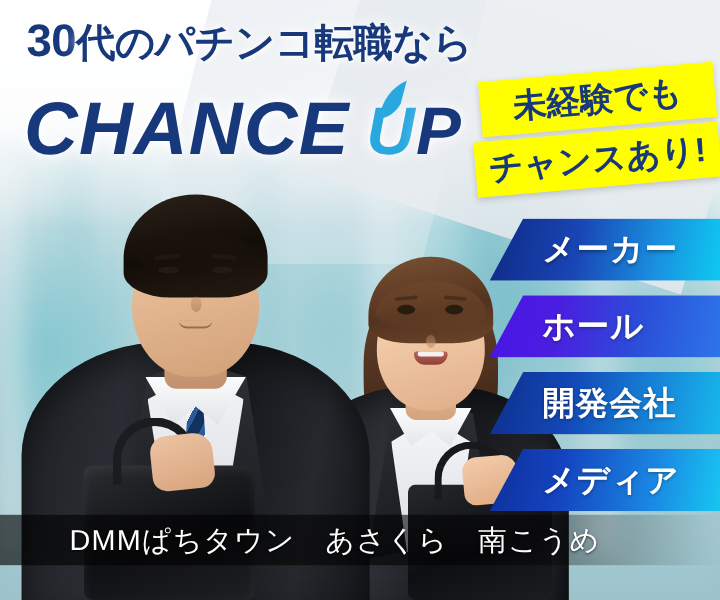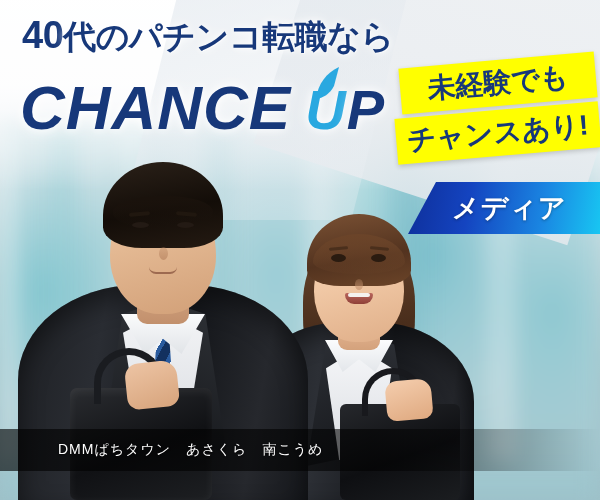--- a/index.html
+++ b/index.html
@@ -290,21 +290,21 @@
     text-shadow:0 1px 3px rgba(0,0,0,.35);
   }
 
   
   .caption{
     position:absolute;left:0;right:0;bottom:29px;height:42px;
     background:linear-gradient(90deg,rgba(0,0,0,.62) 0%,rgba(0,0,0,.58) 62%,rgba(0,0,0,0) 100%);
     display:flex;align-items:center;
   }
   .caption span{
-    color:#fff;font-size:14px;margin-left:58px;letter-spacing:1px;white-space:nowrap;
+    color:#fff;font-size:24px;margin-left:58px;letter-spacing:1px;white-space:nowrap;
     text-shadow:0 1px 2px rgba(0,0,0,.7);
   }
 </style>
 </head>
 <body>
 
 <div id="banner">
 
   <div class="bg">
     <div class="bg-base"></div>
@@ -352,36 +352,45 @@
     <div class="browR"></div>
     <div class="eyeL"></div>
     <div class="eyeR"></div>
     <div class="nose"></div>
     <div class="mouth"></div>
     <div class="bag"></div>
     <div class="handle"></div>
     <div class="hand"></div>
   </div>
 
-  <div class="headline"><span>40</span><span class="small">代のパチンコ転職なら</span></div>
+  <div class="headline"><span>30</span><span class="small">代のパチンコ転職なら</span></div>
 
   <div class="logo"><span class="word">CHANCE</span><span class="up"><span class="u">U</span><span class="p">P</span></span></div>
 
   <svg class="swoosh" viewBox="0 0 30 34">
     <path d="M4 33 C 6 18, 14 7, 27 1 L 22 20 C 18 28, 11 32, 4 33 Z" fill="#29a8e0"></path>
   </svg>
 
   <div class="badge badge1">
     <span>未経験でも</span>
   </div>
   <div class="badge badge2">
     <span>チャンスあり!</span>
   </div>
 
   <div class="cats">
+    <div class="cat" style="background: linear-gradient(100deg, rgb(15, 42, 134) 0%, rgb(25, 69, 180) 38%, rgb(26, 143, 224) 72%, rgb(15, 201, 240) 100%);">
+      <span>メーカー</span>
+    </div>
+    <div class="cat" style="background: linear-gradient(100deg, rgb(74, 20, 230) 0%, rgb(74, 31, 224) 30%, rgb(42, 79, 216) 65%, rgb(46, 116, 232) 100%);">
+      <span>ホール</span>
+    </div>
+    <div class="cat" style="background: linear-gradient(100deg, rgb(13, 47, 140) 0%, rgb(19, 72, 184) 35%, rgb(23, 135, 218) 72%, rgb(23, 184, 236) 100%);">
+      <span>開発会社</span>
+    </div>
     <div class="cat" style="background: linear-gradient(100deg, rgb(14, 47, 154) 0%, rgb(20, 68, 192) 32%, rgb(26, 134, 226) 70%, rgb(24, 198, 242) 100%);">
       <span>メディア</span>
     </div>
   </div>
 
   <div class="caption">
     <span>DMMぱちタウン　あさくら　南こうめ</span>
   </div>
 
 </div>

